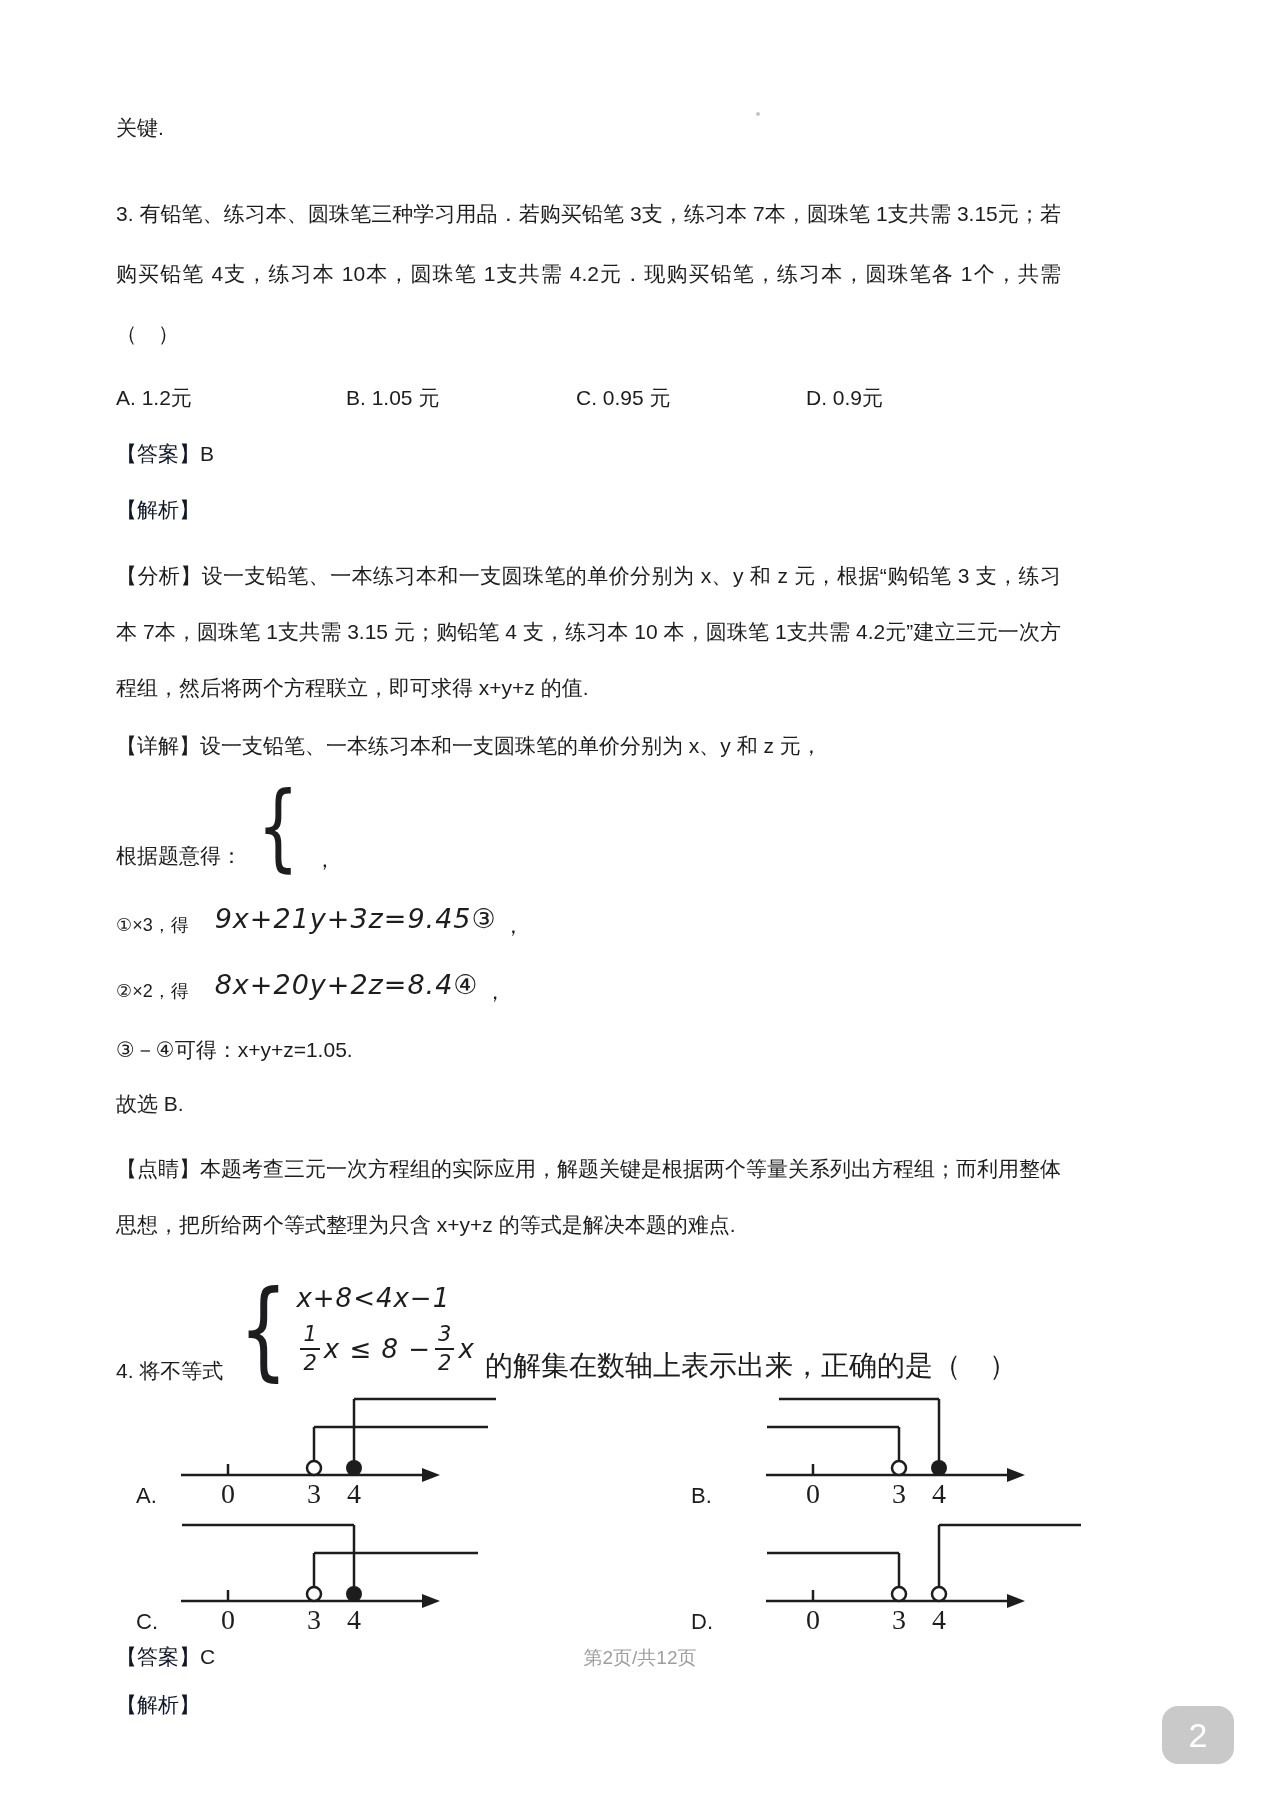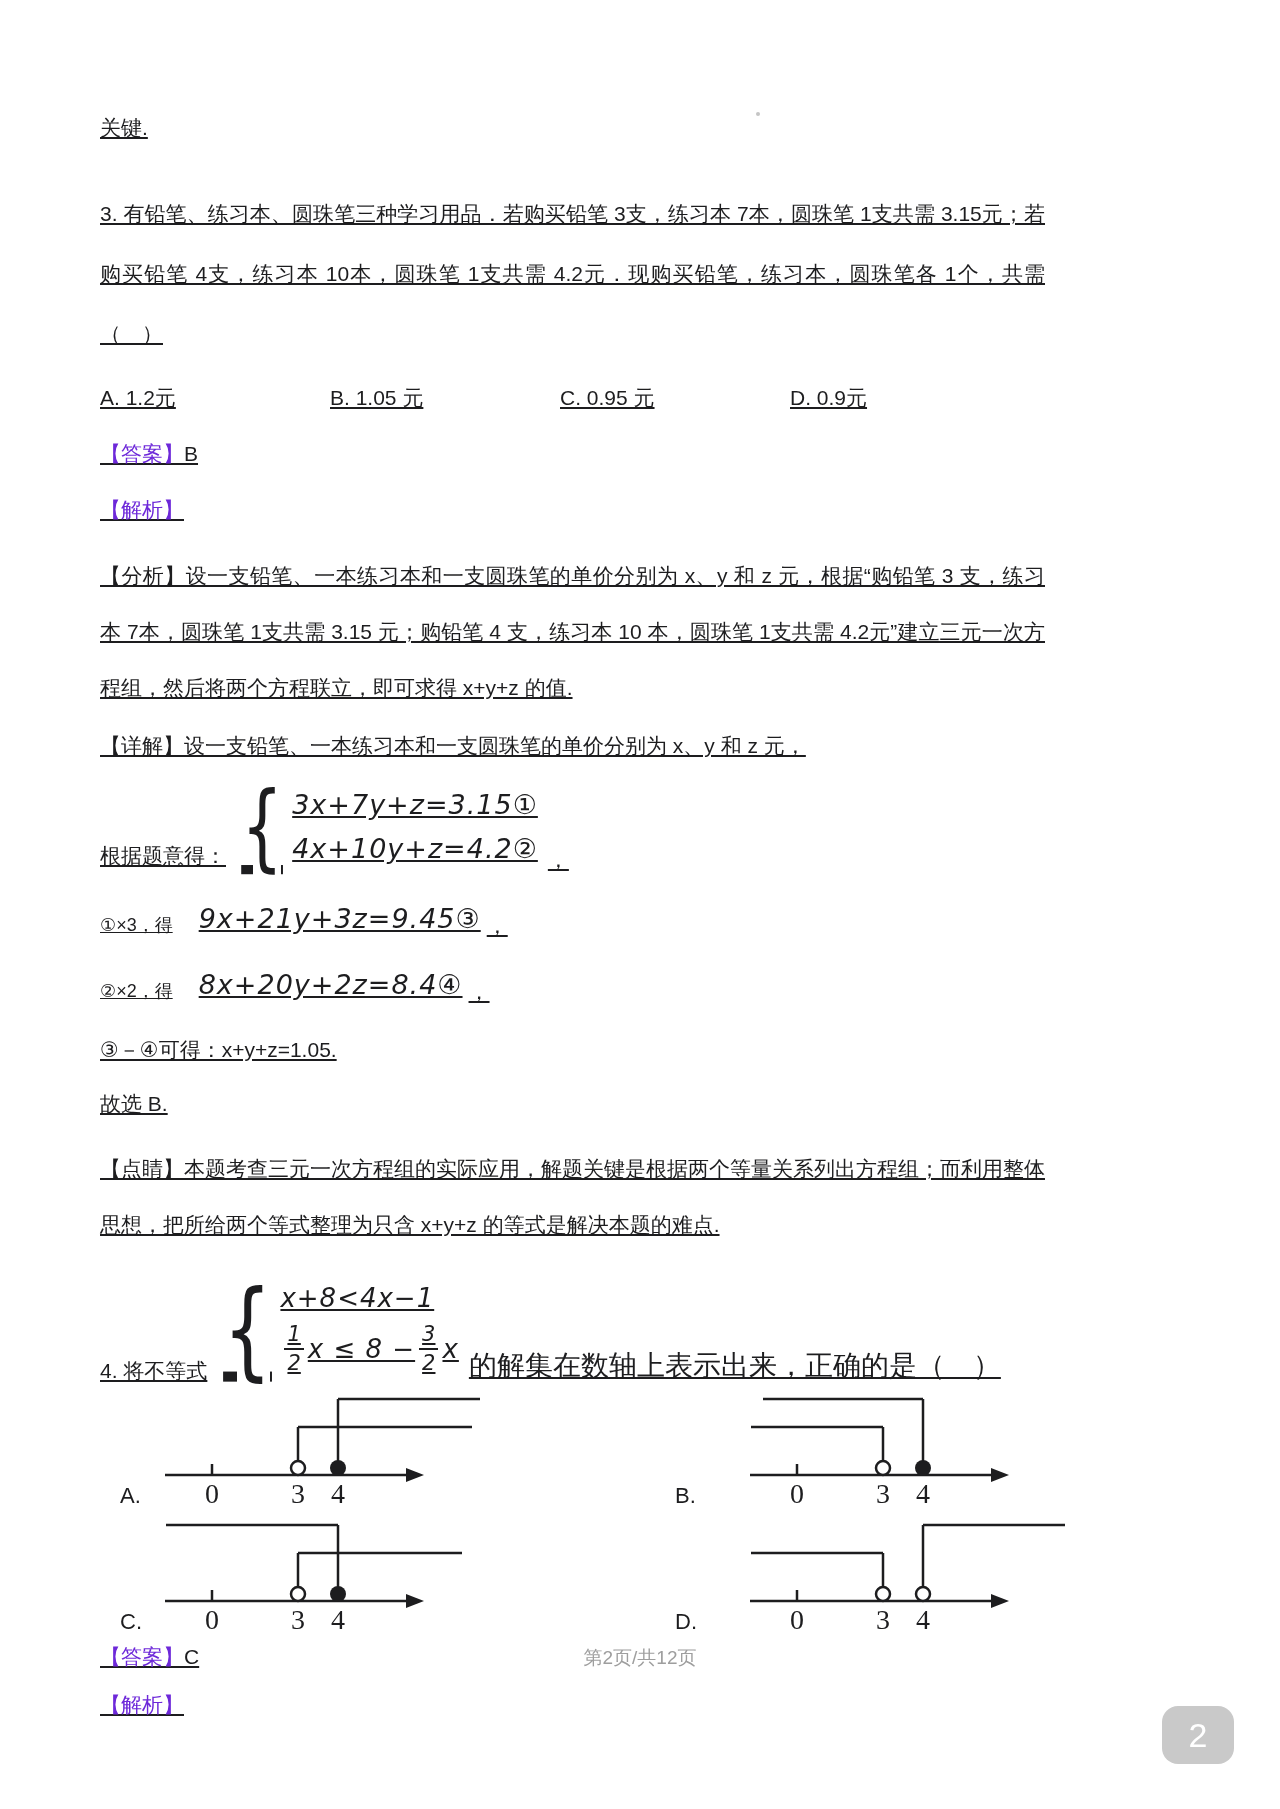--- a/index.html
+++ b/index.html
@@ -1,29 +1,29 @@
 <!DOCTYPE html>
 <html><head>
 <meta charset="utf-8">
 <style>
   html,body{margin:0;padding:0;}
   body{
     width:1280px;height:1809px;background:#ffffff;position:relative;overflow:hidden;
     font-family:"Liberation Sans","DejaVu Sans",sans-serif;color:#1d1d1f;
   }
-  .content{position:absolute;left:100px;top:0;width:945px;text-decoration:underline;}
+  .content{position:absolute;left:116px;top:0;width:945px;}
   p{margin:0;}
   .line{font-size:21px;line-height:32px;}
   .para{font-size:21px;line-height:58px;text-align:justify;}
   .top-text{margin-top:112px;}
   .q3-stem{margin-top:40px;line-height:60px;}
   .options-row{display:flex;margin-top:18px;font-size:21px;line-height:32px;}
   .options-row span.opt{display:block;}
   .opt-a,.opt-b,.opt-c{width:230px;}
-  .tag-blue{color:#6d28d9;}
+  .tag-blue{color:#0f172a;}
   .answer-line{margin-top:24px;}
   .analysis-line{margin-top:24px;}
   .analysis-para{margin-top:22px;line-height:56px;}
   .detail-line{margin-top:14px;}
   .math{font-family:"DejaVu Sans",sans-serif;font-style:italic;letter-spacing:1px;}
   .sys-block{margin-top:12px;display:flex;align-items:flex-end;height:100px;}
   .sys-label{font-size:21px;margin-bottom:4px;}
   .brace-group{display:flex;align-items:center;margin-left:10px;}
   .brace{font-family:"DejaVu Sans",sans-serif;font-weight:normal;color:#1d1d1f;display:inline-block;}
   .brace-q3{font-size:82px;transform:scaleY(1.15) scaleX(0.8);transform-origin:center;}
@@ -87,24 +87,20 @@
   </p>
 
   <p class="para analysis-para">【分析】设一支铅笔、一本练习本和一支圆珠笔的单价分别为 x、y 和 z 元，根据“购铅笔 3 支，练习本 7本，圆珠笔 1支共需 3.15 元；购铅笔 4 支，练习本 10 本，圆珠笔 1支共需 4.2元”建立三元一次方程组，然后将两个方程联立，即可求得 x+y+z 的值.</p>
 
   <p class="line detail-line">【详解】设一支铅笔、一本练习本和一支圆珠笔的单价分别为 x、y 和 z 元，</p>
 
   <div class="sys-block">
     <span class="sys-label">根据题意得：</span>
     <div class="brace-group">
       <span class="brace brace-q3">{</span>
-      <div class="eq-col">
-        <span class="eq math">3x+7y+z=3.15①</span>
-        <span class="eq math">4x+10y+z=4.2②</span>
-      </div>
     </div>
     <span class="sys-comma">，</span>
   </div>
 
   <div class="step-line">
     <span class="step-prefix">①×3，得</span>
     <span class="step-eq math">9x+21y+3z=9.45③</span>
     <span class="step-comma">，</span>
   </div>
 

